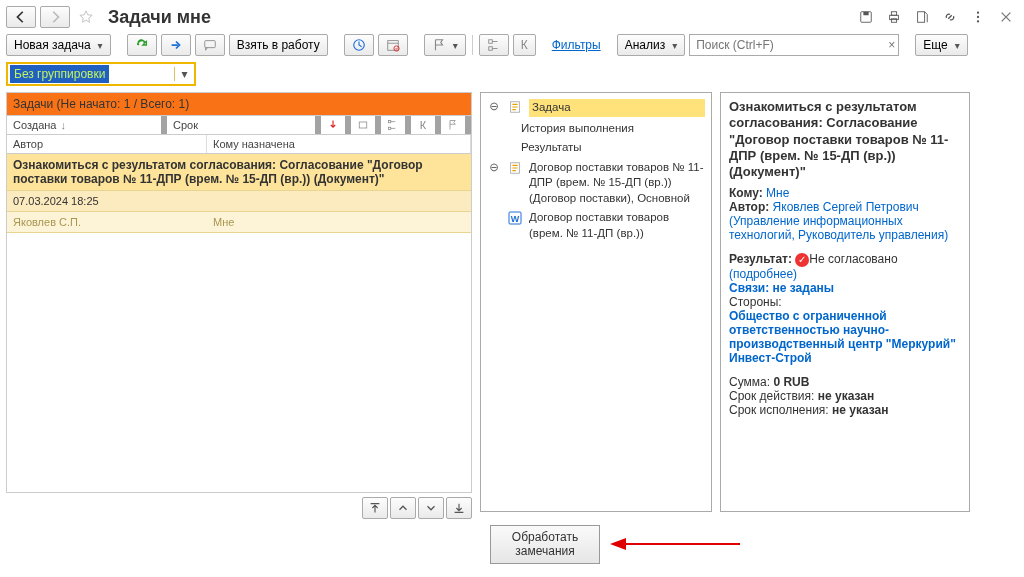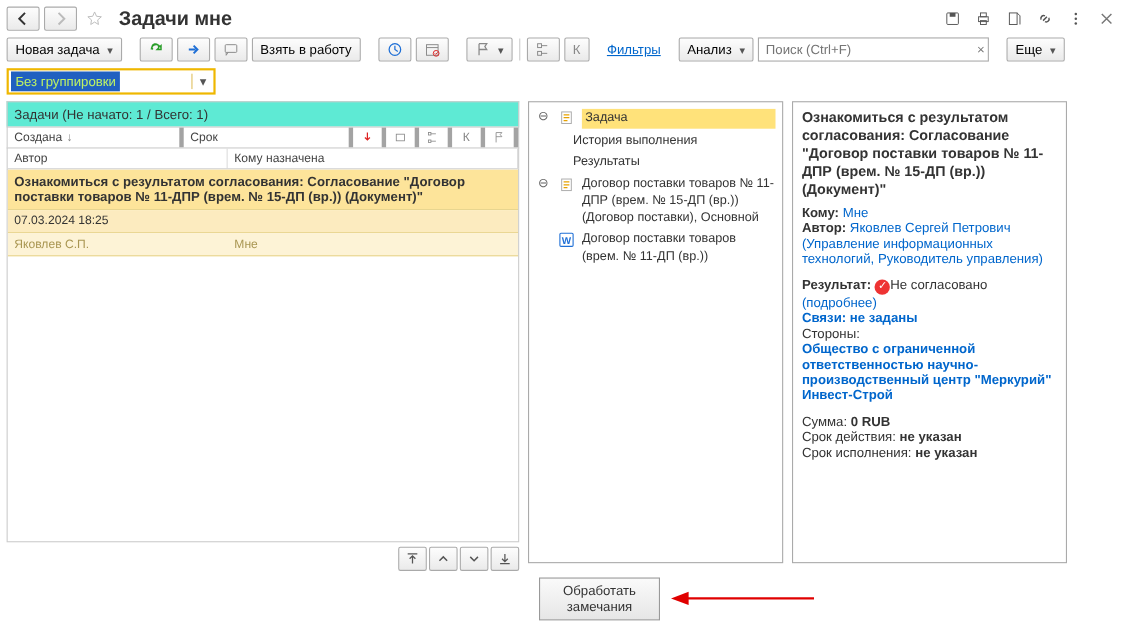--- a/index.html
+++ b/index.html
@@ -20,23 +20,23 @@
   .grouprow { display: flex; align-items: stretch; margin-bottom: 6px; }
   .group-select { border: 2px solid #efb700; background: #fff; display: flex; align-items: center; padding: 0; width: 190px; height: 24px; }
   .group-select .gval { background: #2060c0; color: #bef264; padding: 2px 4px; margin-left: 2px; }
   .group-select .gdd { margin-left: auto; width: 20px; text-align: center; color: #555; cursor: pointer; border-left: 1px solid #e0c060; }
 
   .main3 { display: flex; gap: 8px; }
   .leftcol { width: 466px; display: flex; flex-direction: column; }
   .midcol  { width: 232px; border: 1px solid #aaa; padding: 4px 6px; height: 420px; overflow: hidden; }
   .rightcol{ width: 250px; border: 1px solid #aaa; padding: 6px 8px; height: 420px; overflow: hidden; font-size: 12px; }
 
-  .taskcount { padding: 4px 6px; border: 1px solid #ccc; border-bottom: none; background: #5eead4; }
+  .taskcount { padding: 4px 6px; border: 1px solid #ccc; border-bottom: none; background: #f97316; }
   .colhead { display: flex; border: 1px solid #ccc; border-bottom: none; }
-  .colhead > div { border-right: 4px solid #a3a3a3; padding: 3px 6px; display:flex; gap:4px; color:#444; font-size:11px; }
+  .colhead > div { border-right: 6px solid #a3a3a3; padding: 3px 6px; display:flex; gap:4px; color:#444; font-size:11px; }
   .colhead .created { width: 160px; } .colhead .due{flex:1} .colhead .mini{width:30px; justify-content:center;}
   .colhead2 { display:flex; border:1px solid #ccc; border-bottom:none; }
   .colhead2 > div { border-right:1px solid #ddd; padding:3px 6px; font-size:11px; color:#444;}
   .colhead2 .author{width:200px} .colhead2 .assignee{flex:1}
   .tasklist { border:1px solid #ccc; height: 340px; overflow:hidden; }
   .taskrow { background:#fcebbf; padding:4px 6px; border-bottom:1px solid #e8d58f; }
   .taskrow.sel { background:#fde49a; }
   .taskname { font-weight:bold; font-size:12px; }
   .taskmeta { display:flex; }
   .taskmeta .a{width:200px; color:#a99652; font-size:11px;}

